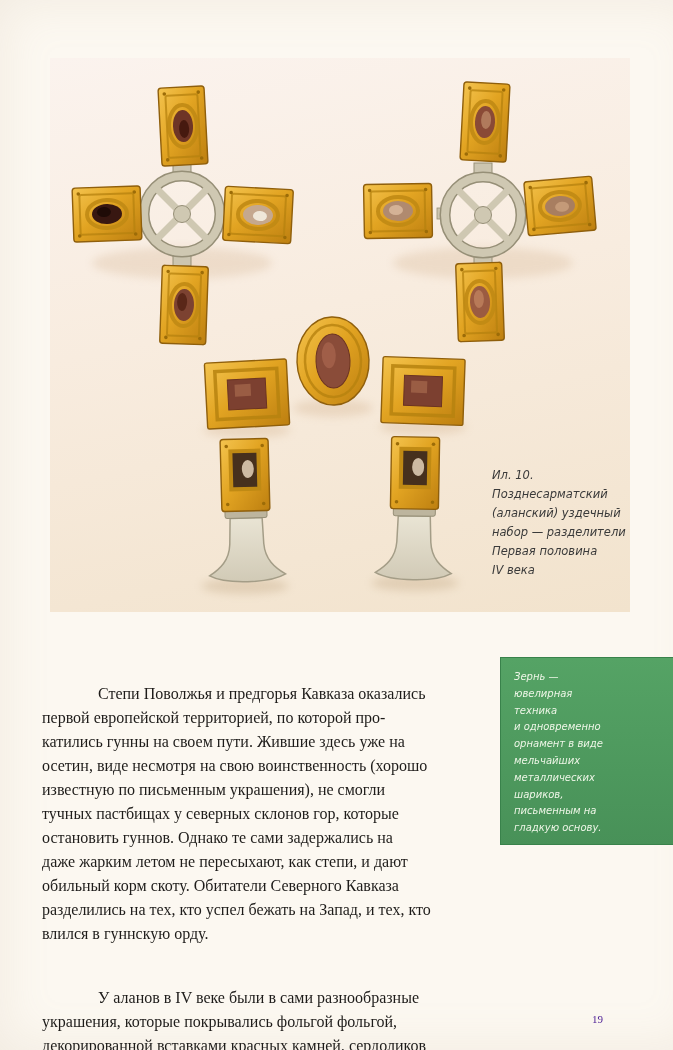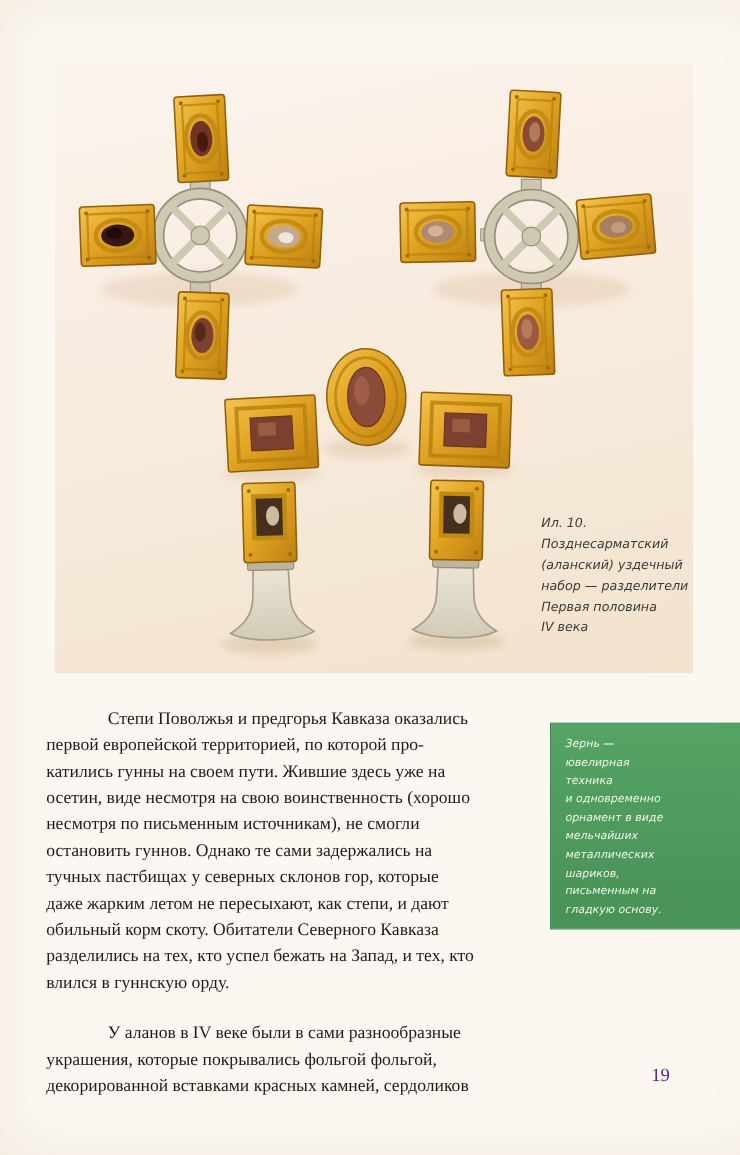--- a/index.html
+++ b/index.html
@@ -18,33 +18,33 @@
   .caption{
     position:absolute;left:442px;top:408px;width:150px;
     font-family:"DejaVu Sans", sans-serif;font-style:italic;
     font-size:11.5px;line-height:19px;color:#3a3a3a;
   }
   .text-col{
     position:absolute;left:42px;top:642px;width:446px;
     font-size:16px;line-height:24px;color:#1e1c1a;
   }
   .para .line{white-space:nowrap;}
-  .para .line:first-child{text-indent:56px;}
+  .para .line:first-child{text-indent:56px;margin-top:40px;}
   .para + .para{margin-top:22px;}
   .note{
     position:absolute;left:500px;top:657px;width:180px;height:188px;
     box-sizing:border-box;padding:11px 13px;
     background:linear-gradient(180deg,#55a365 0%,#489158 100%);
     border:1px solid #39824b;
     font-family:"DejaVu Sans", sans-serif;font-style:italic;
     font-size:10px;line-height:16.8px;color:#eef6e7;
   }
   .page-number{
-    position:absolute;left:592px;top:968px;
-    font-size:17px;color:#4c1d95;
+    position:absolute;left:592px;top:1013px;
+    font-size:11px;color:#4c1d95;
   }
 </style>
 </head>
 <body>
 
 <div class="page">
 
   <div class="photo">
     <svg viewBox="0 0 580 554" width="580" height="554">
       <defs>
@@ -200,23 +200,23 @@
         <div class="cap-line">IV века</div>
       </div>
   </div>
 
   <div class="text-col">
     <div class="para">
         <div class="line">Степи Поволжья и предгорья Кавказа оказались</div>
         <div class="line">первой европейской территорией, по которой про-</div>
         <div class="line">катились гунны на своем пути. Жившие здесь уже на</div>
         <div class="line">осетин, виде несмотря на свою воинственность (хорошо</div>
-        <div class="line">несмотря по письменным источникам), не смогли</div>
+        <div class="line">известную по письменным украшения), не смогли</div>
+        <div class="line">тучных пастбищах у северных склонов гор, которые</div>
         <div class="line">остановить гуннов. Однако те сами задержались на</div>
-        <div class="line">тучных пастбищах у северных склонов гор, которые</div>
         <div class="line">даже жарким летом не пересыхают, как степи, и дают</div>
         <div class="line">обильный корм скоту. Обитатели Северного Кавказа</div>
         <div class="line">разделились на тех, кто успел бежать на Запад, и тех, кто</div>
         <div class="line">влился в гуннскую орду.</div>
       </div>
     <div class="para">
         <div class="line">У аланов в IV веке были в сами разнообразные</div>
         <div class="line">украшения, которые покрывались фольгой фольгой,</div>
         <div class="line">декорированной вставками красных камней, сердоликов</div>
       </div>

